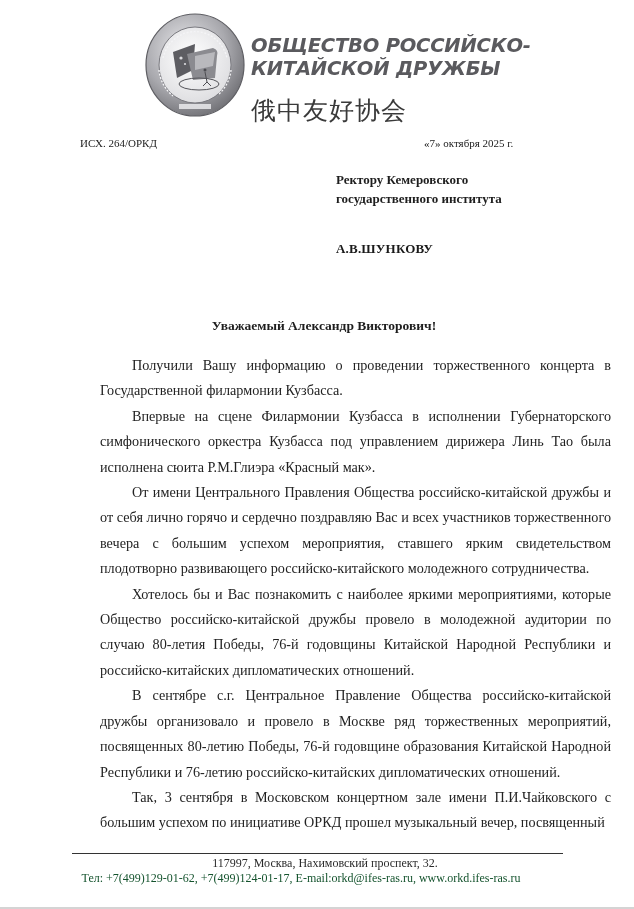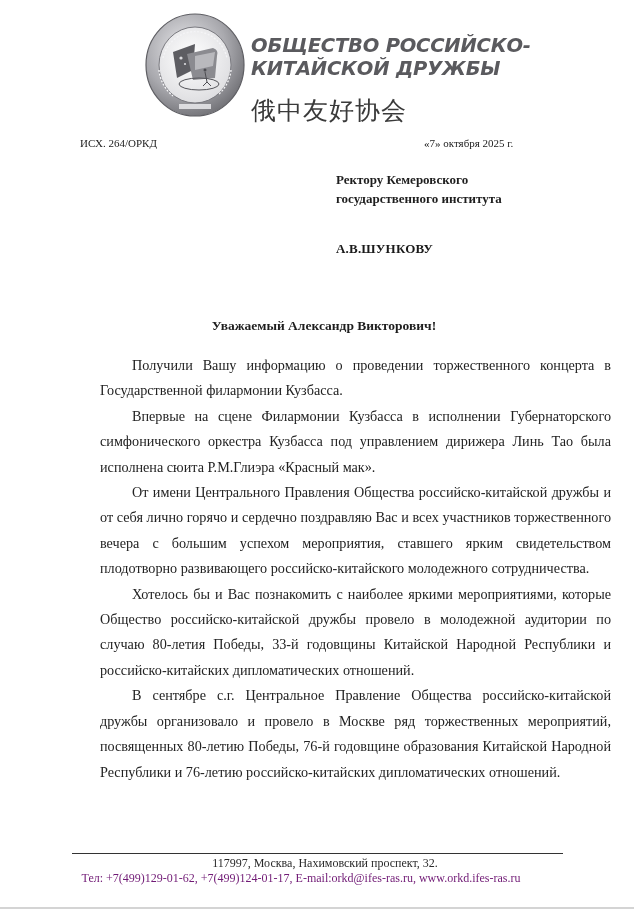--- a/index.html
+++ b/index.html
@@ -140,21 +140,21 @@
       box-sizing: border-box;
     }
     .footer-contacts {
       position: absolute;
       left: 0;
       width: 588px;
       top: 871px;
       text-align: center;
       font-size: 12px;
       line-height: 15px;
-      color: #701a75;
+      color: #14532d;
       padding-left: 14px;
       box-sizing: border-box;
     }
     .page-bottom-edge {
       position: absolute;
       left: 0;
       top: 907px;
       width: 634px;
       height: 2px;
       background: #d4d4d4;
@@ -209,20 +209,21 @@
   <div>государственного института</div>
 </div>
 <div class="addressee-name">А.В.ШУНКОВУ</div>
 
 <div class="salutation">Уважаемый Александр Викторович!</div>
 
 <div class="letter-body">
   <p>Получили Вашу информацию о проведении торжественного концерта в Государственной филармонии Кузбасса.</p>
   <p>Впервые на сцене Филармонии Кузбасса в исполнении Губернаторского симфонического оркестра Кузбасса под управлением дирижера Линь Тао была исполнена сюита Р.М.Глиэра «Красный мак».</p>
   <p>От имени Центрального Правления Общества российско-китайской дружбы  и от себя лично горячо и сердечно поздравляю Вас и всех участников торжественного вечера с большим успехом мероприятия, ставшего ярким свидетельством плодотворно развивающего российско-китайского молодежного сотрудничества.</p>
-  <p>Хотелось бы и Вас познакомить с наиболее яркими мероприятиями, которые Общество российско-китайской дружбы провело в молодежной аудитории по случаю 80-летия Победы, 33-й годовщины Китайской Народной Республики и российско-китайских дипломатических отношений.</p>
+  <p>Хотелось бы и Вас познакомить с наиболее яркими мероприятиями, которые Общество российско-китайской дружбы провело в молодежной аудитории по случаю 80-летия Победы, 76-й годовщины Китайской Народной Республики и российско-китайских дипломатических отношений.</p>
   <p>В сентябре с.г. Центральное Правление Общества российско-китайской дружбы организовало и провело в Москве ряд торжественных мероприятий, посвященных 80-летию Победы, 76-й годовщине образования Китайской Народной Республики и 76-летию российско-китайских дипломатических отношений.</p>
+  <p>Так, 3 сентября в Московском концертном зале имени П.И.Чайковского с большим успехом по инициативе ОРКД прошел музыкальный вечер, посвященный</p>
 </div>
 
 <div class="footer-rule"></div>
 <div class="footer-address">117997, Москва, Нахимовский проспект, 32.</div>
 <div class="footer-contacts">Тел: +7(499)129-01-62, +7(499)124-01-17, E-mail:orkd@ifes-ras.ru, www.orkd.ifes-ras.ru</div>
 <div class="page-bottom-edge"></div>
 
 </body></html>

